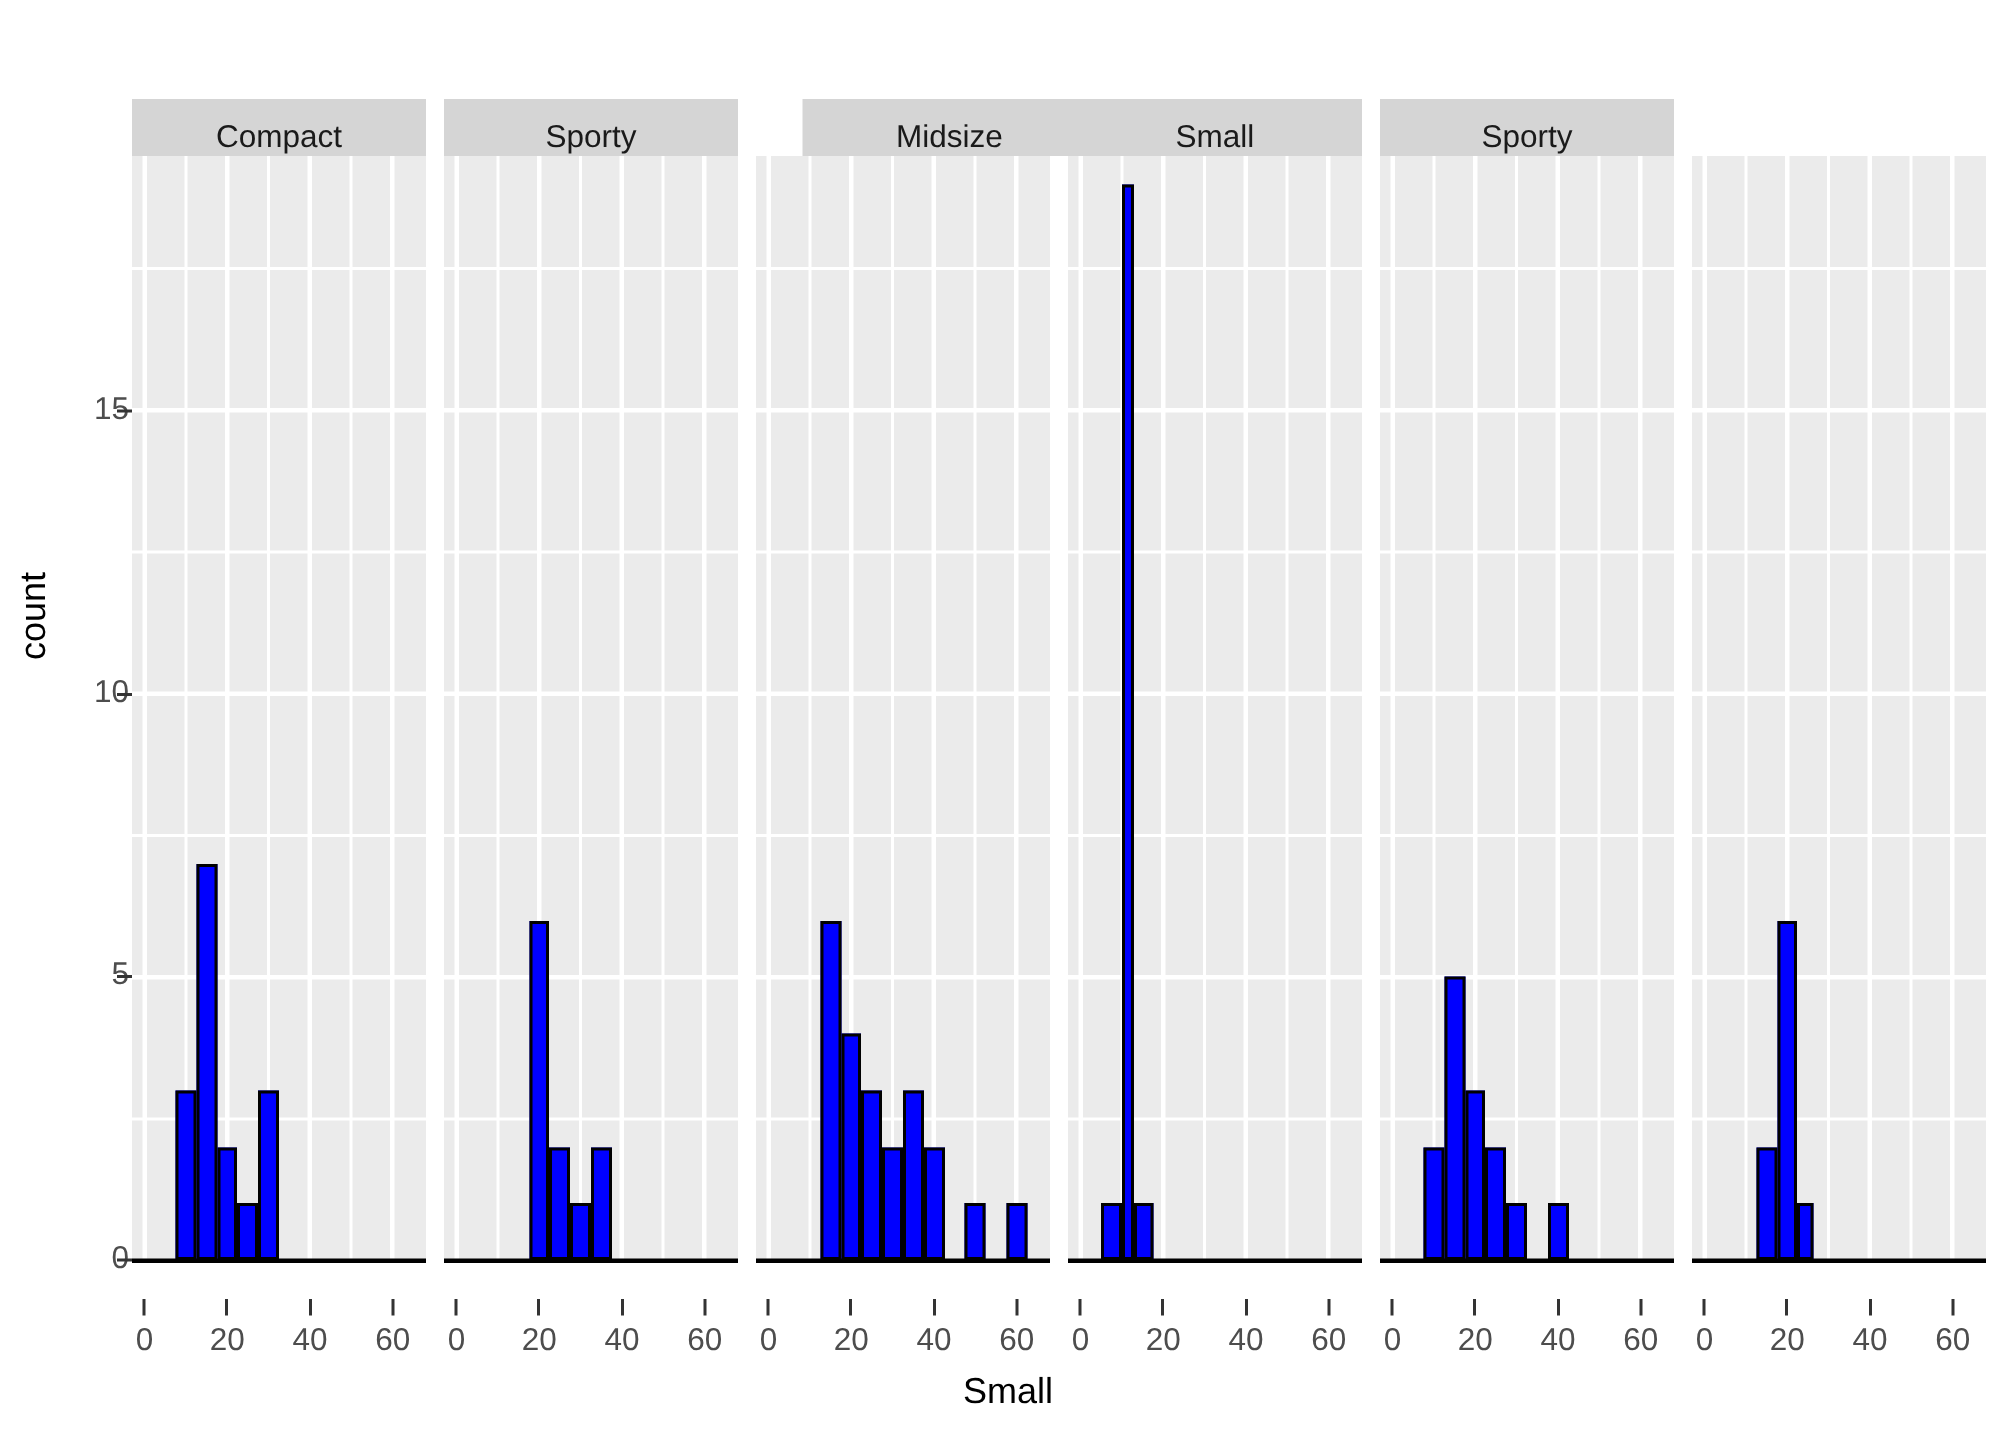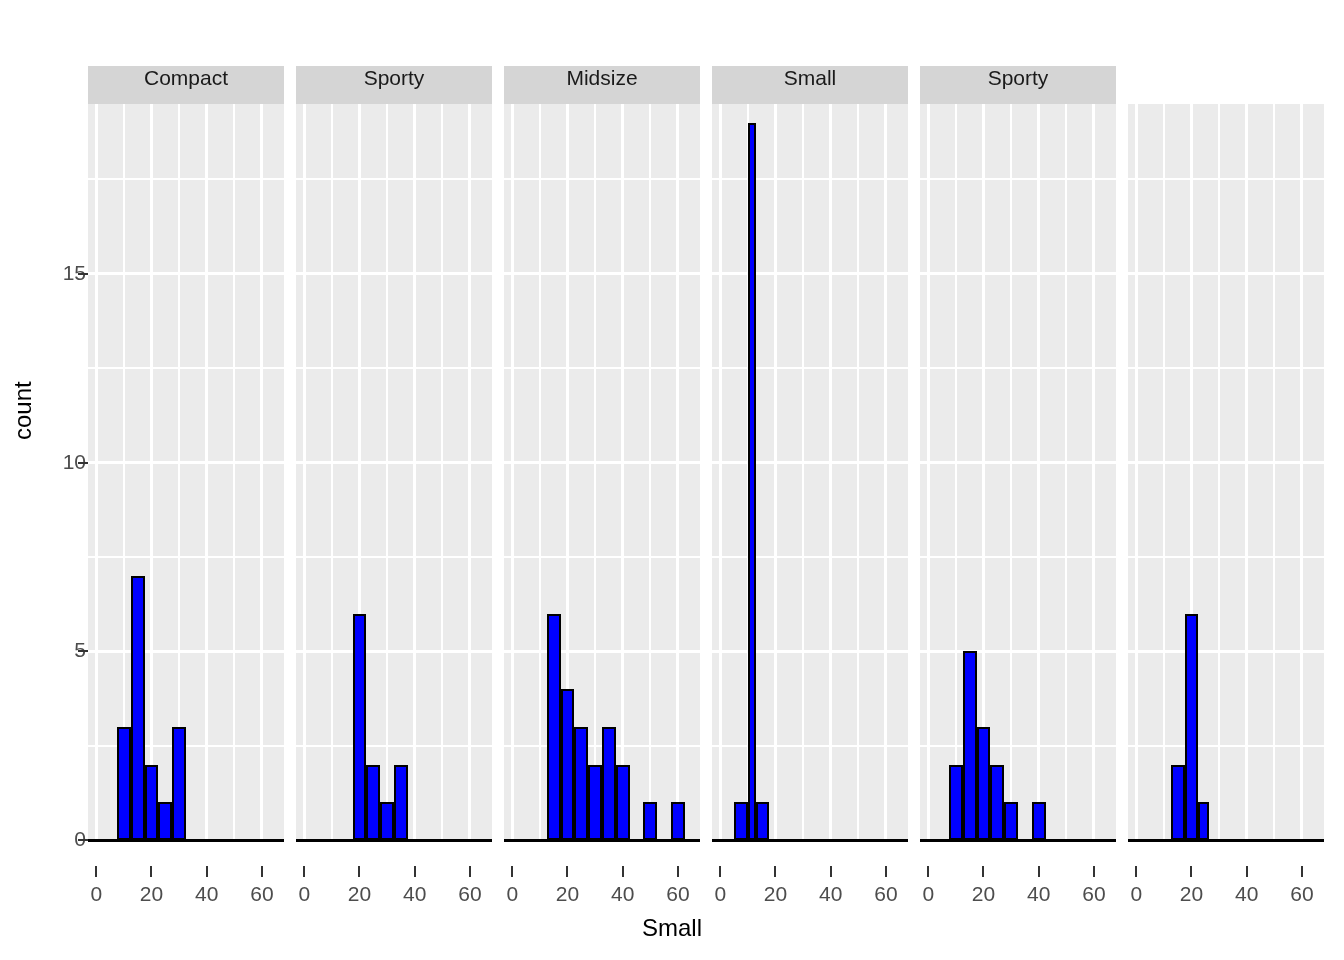--- a/index.html
+++ b/index.html
@@ -66,21 +66,21 @@
     position: absolute;
     top: 66px;
   }
   .strip {
     position: absolute;
     top: 0;
     left: 0;
     height: 38px;
     background: #d5d5d5;
     display: flex;
-    align-items: flex-start;
+    align-items: flex-end;
     justify-content: center;
   }
   .strip-label {
     font-size: 21px;
     color: #1a1a1a;
     white-space: nowrap;
   }
   .panel {
     position: absolute;
     left: 0;
@@ -195,21 +195,21 @@
           <div class="grid-major-h" style="top: 545.782px;"></div>
           <div class="grid-major-h" style="top: 357.064px;"></div>
           <div class="grid-major-h" style="top: 168.346px;"></div>
           <div class="bar" style="left: 56.5915px; width: 13.8028px; top: 509.538px; height: 226.462px;"></div>
           <div class="bar" style="left: 70.3944px; width: 13.8028px; top: 660.513px; height: 75.4872px;"></div>
           <div class="bar" style="left: 84.1972px; width: 13.8028px; top: 698.256px; height: 37.7436px;"></div>
           <div class="bar" style="left: 98px; width: 13.8028px; top: 660.513px; height: 75.4872px;"></div>
         </div>
       </div>
       <div class="facet" style="left: 504px; width: 196px; height: 854px;">
-        <div class="strip" style="width: 196px;">
+        <div class="strip" style="width: 196px; margin-left: 31px;">
           <span class="strip-label">Midsize</span>
         </div>
         <div class="panel" style="top: 38px; width: 196px; height: 736px;">
           <div class="grid-minor-v" style="left: 34.8873px;"></div>
           <div class="grid-minor-v" style="left: 90.0986px;"></div>
           <div class="grid-minor-v" style="left: 145.31px;"></div>
           <div class="grid-major-v" style="left: 6.78169px;"></div>
           <div class="grid-major-v" style="left: 61.993px;"></div>
           <div class="grid-major-v" style="left: 117.204px;"></div>
           <div class="grid-major-v" style="left: 172.415px;"></div>

